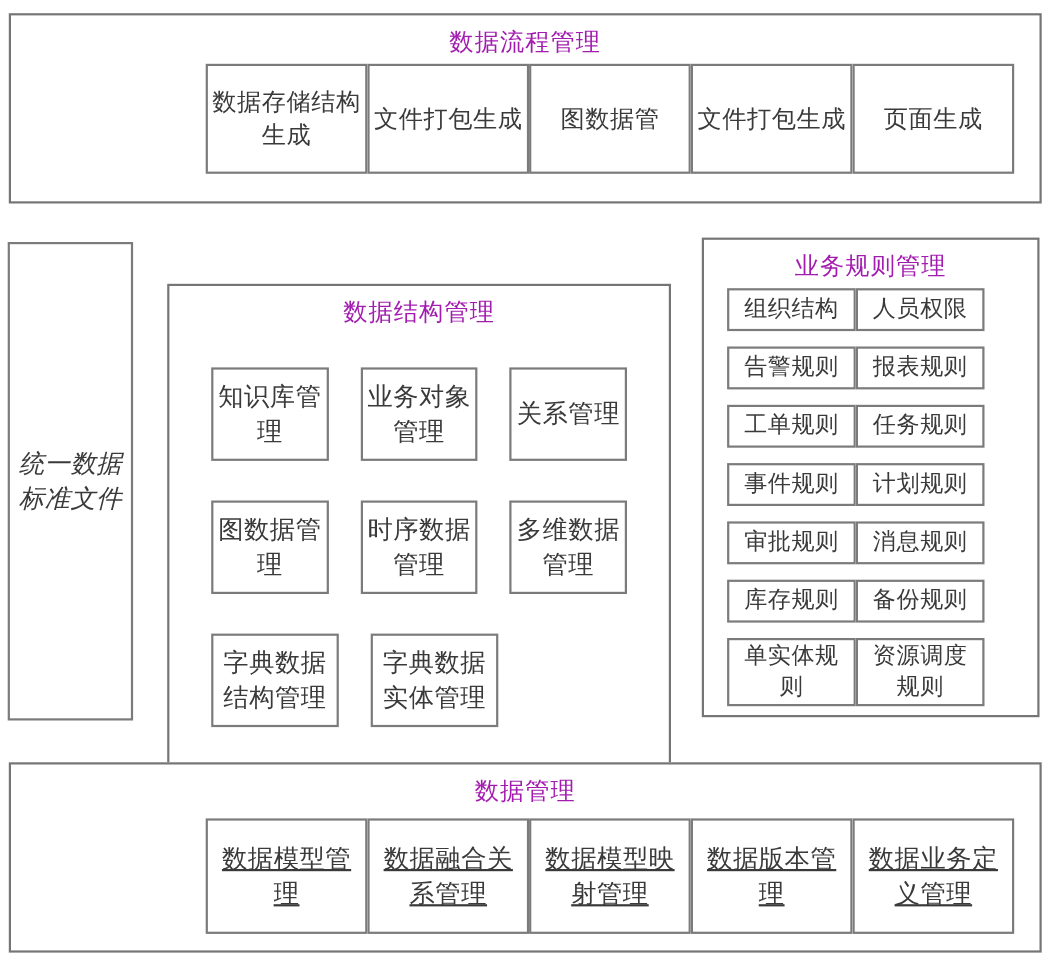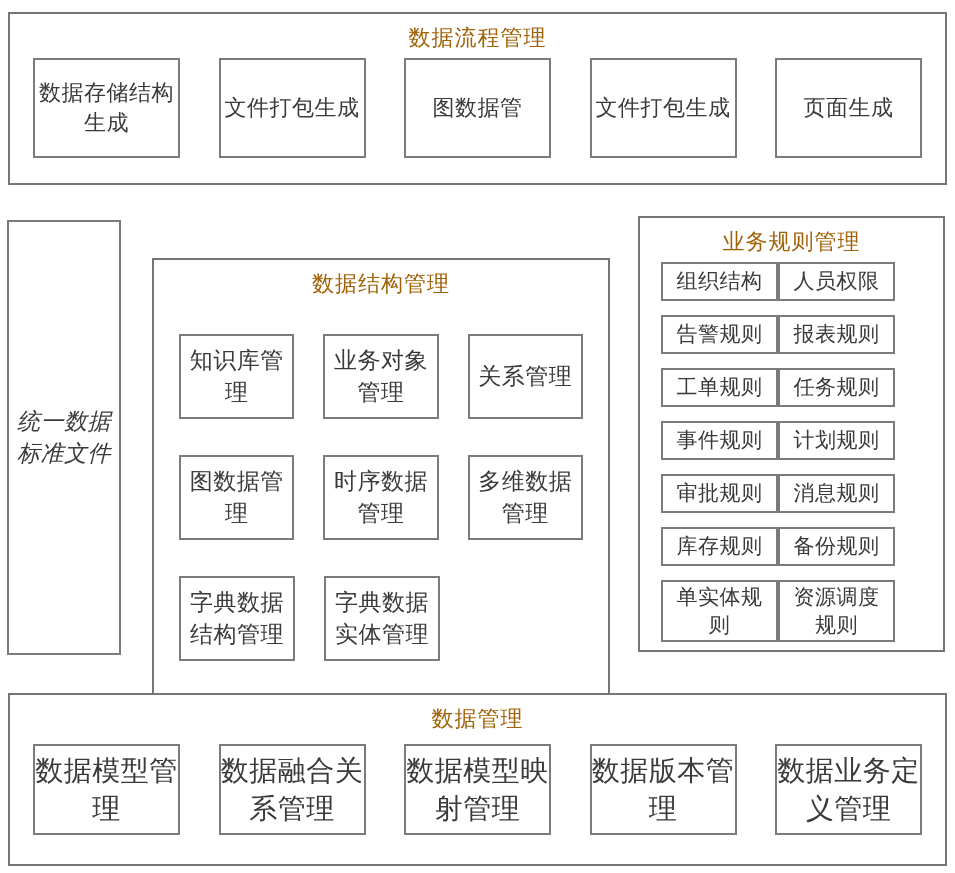--- a/index.html
+++ b/index.html
@@ -14,74 +14,74 @@
     border:2px solid #757575;
     background:#ffffff;
   }
   .panel-title {
     text-align:center;
     font-size:22px;
     font-weight:500;
     letter-spacing:1px;
     margin-top:11px;
     line-height:26px;
-    color:#a16207;
+    color:#a21caf;
   }
   .box {
     border:2px solid #7b7b7b;
     display:flex;
     align-items:center;
     justify-content:center;
     text-align:center;
     white-space:pre-line;
     font-weight:500;
     letter-spacing:0.5px;
     line-height:1.35;
     background:#ffffff;
     color:#3a3a3a;
   }
   
   #flow-panel { left:8px; top:12px; width:939px; height:173px; }
   .wide-row {
     display:flex;
-    justify-content:space-between;
+    justify-content:flex-end;
     padding:0 23px;
     margin-top:7px;
   }
   .wide-row .box { width:147px; height:100px; font-size:22px; }
   
   #standards-box {
     position:absolute;
     left:7px; top:220px; width:114px; height:435px;
     font-size:23px;
     font-style:italic;
   }
   #structure-panel { left:152px; top:218px; width:458px; height:438px;margin-top:40px; }
   .grid-row {
     display:flex;
     gap:29px;
-    padding:0 25px;
+    padding:0 38px;
     margin-top:36px;
   }
   .grid-row.first { margin-top:37px; }
   .grid-row .box { width:116px; height:85px; font-size:23px; }
   #rules-panel { left:638px; top:216px; width:307px; height:436px; }
   .rule-row {
     display:flex;
     justify-content:flex-start;
     padding:0 21px;
     margin-top:14px;
   }
   .rule-row.first { margin-top:7px; }
   .rule-row .box { width:117px; height:39px; font-size:21px; }
   .rule-row.tall .box { height:62px; }
   
   #data-panel { left:8px; top:693px; width:939px; height:173px; }
   #data-panel .wide-row { margin-top:12px; }
-  #data-panel .wide-row .box { width:147px; height:91px; font-size:28px; }
+  #data-panel .wide-row .box { width:147px; height:105px; font-size:23px;text-decoration:underline; }
 </style>
 </head>
 <body>
 
 <div>
 
   <section class="panel" id="flow-panel">
     <div class="panel-title">数据流程管理</div>
     <div class="wide-row">
       <div class="box">数据存储结构

